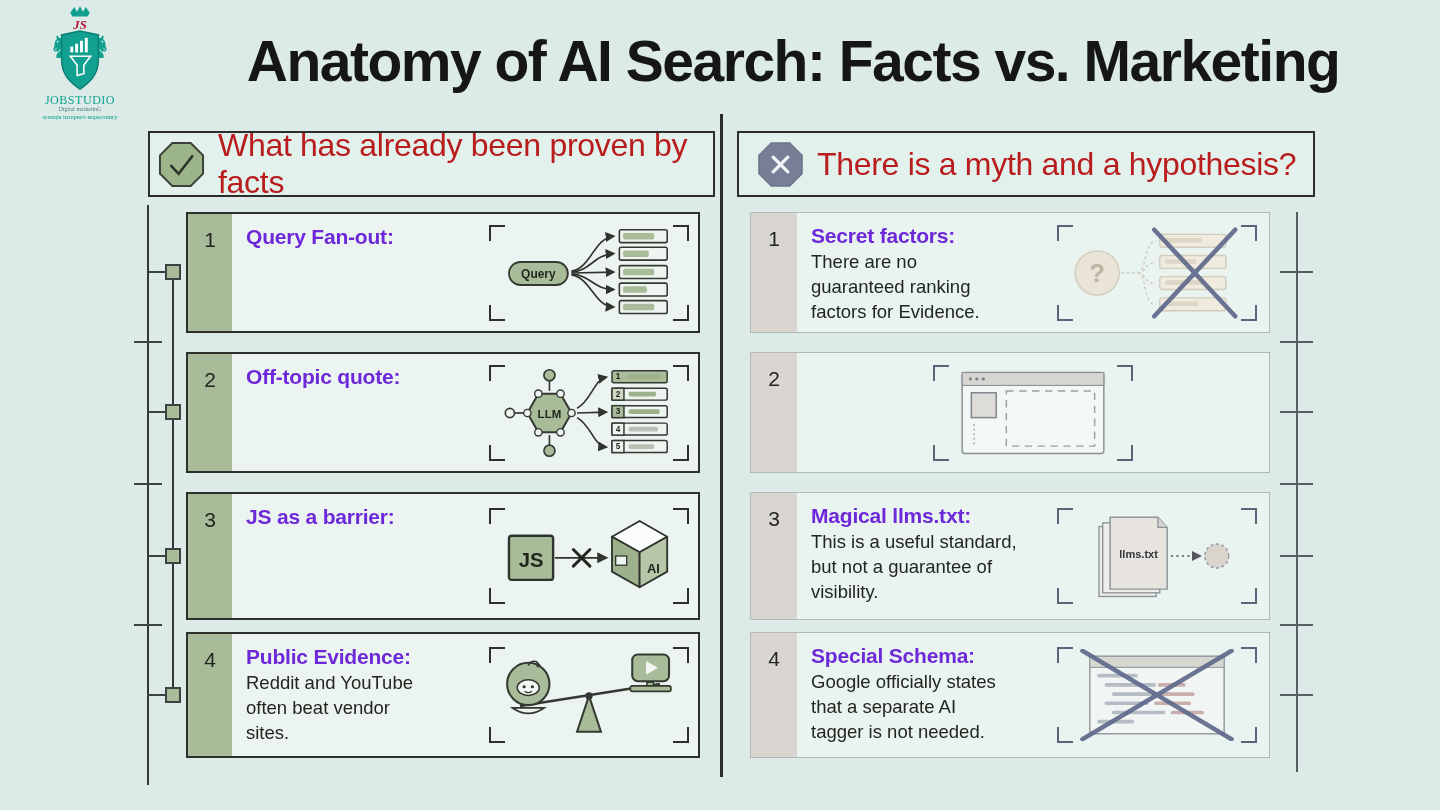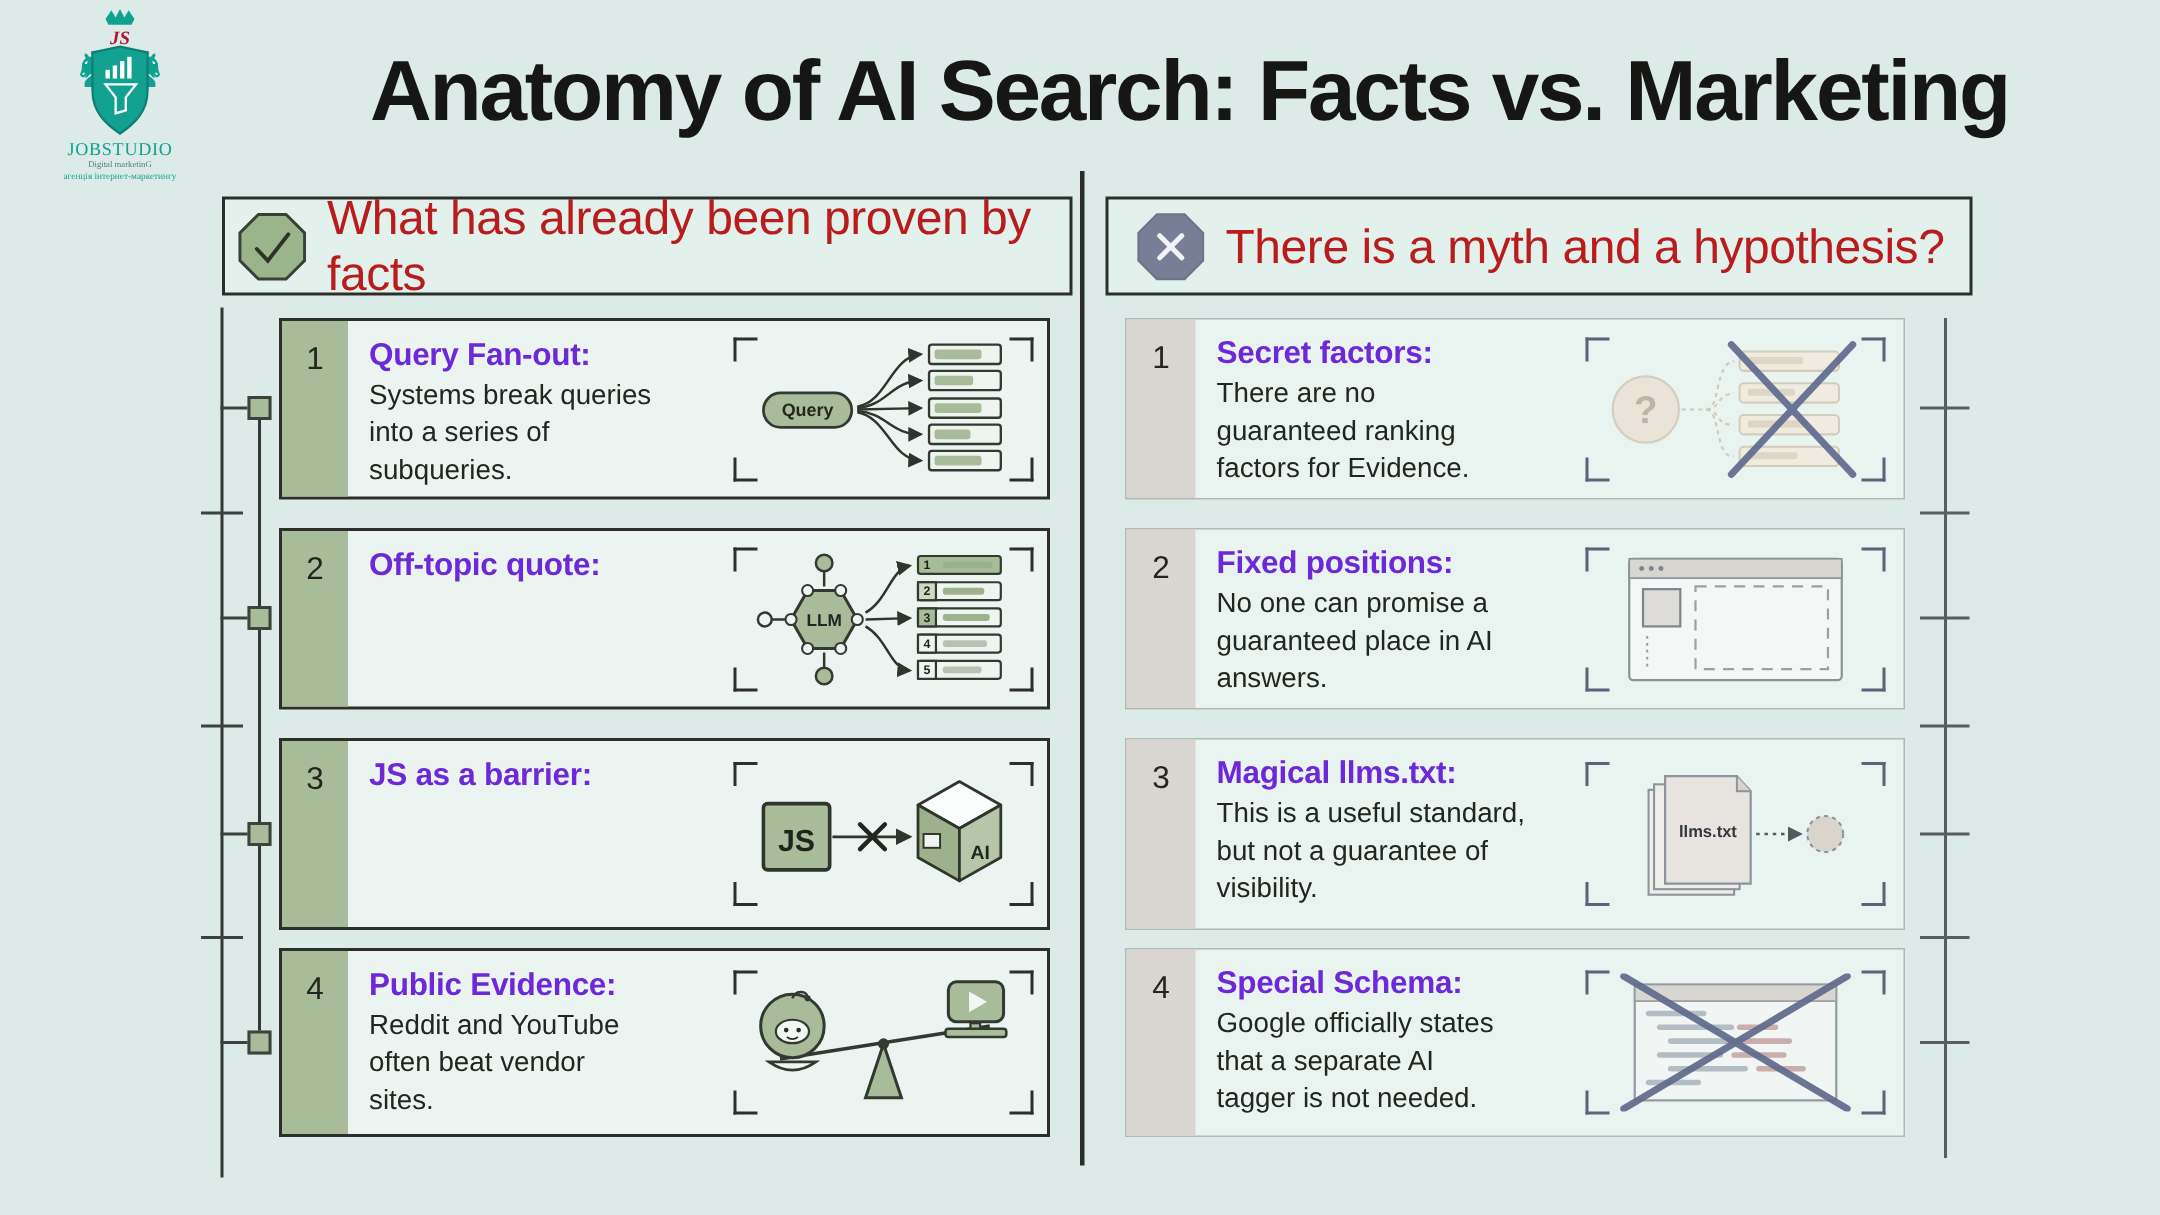--- a/index.html
+++ b/index.html
@@ -125,23 +125,20 @@
       <polygon points="14.6,2 33.4,2 46,14.6 46,33.4 33.4,46 14.6,46 2,33.4 2,14.6" fill="#787e95" stroke="#6e7489" stroke-width="1.5"></polygon>
       <path d="M16.5,16.5 L31.5,31.5 M31.5,16.5 L16.5,31.5" fill="none" stroke="#f2f3f6" stroke-width="3.4" stroke-linecap="round"></path>
     </svg>
     <div class="htext">There is a myth and a hypothesis?</div>
   </div>
 
   <div class="card facts" style="top:212px;height:121px">
     <div class="card-num">1</div>
     <div class="card-text">
       <div class="card-title">Query Fan-out:</div>
-      <div class="card-body">Systems break queries
-into a series of
-subqueries.</div>
     </div>
     <div class="card-illo">
       <div class="frame">
         <span class="c tl"></span>
           <span class="c tr"></span>
           <span class="c bl"></span>
           <span class="c br"></span>
         <svg viewBox="0 0 190 100">
           <defs>
               <marker id="ar1" markerWidth="7" markerHeight="7" refX="5" refY="3" orient="auto">
@@ -354,26 +351,20 @@
             <line x1="92" y1="3" x2="180" y2="97"></line>
             <line x1="180" y1="3" x2="92" y2="97"></line>
           </g>
         </svg>
       </div>
     </div>
   </div>
 
   <div class="card myths" style="top:352px;height:121px">
     <div class="card-num">2</div>
-    <div class="card-text">
-      <div class="card-title">Fixed positions:</div>
-      <div class="card-body">No one can promise a
-guaranteed place in AI
-answers.</div>
-    </div>
     <div class="card-illo">
       <div class="frame">
         <span class="c tl"></span>
           <span class="c tr"></span>
           <span class="c bl"></span>
           <span class="c br"></span>
         <svg viewBox="0 0 190 100">
           <rect x="18" y="6" width="154" height="88" rx="3" fill="#f3f7f5" stroke="#8a9299" stroke-width="1.6"></rect>
           <rect x="18" y="6" width="154" height="14" fill="#d8d6d1" stroke="#8a9299" stroke-width="1.2"></rect>
           <circle cx="27" cy="13" r="1.8" fill="#7e858e"></circle>

